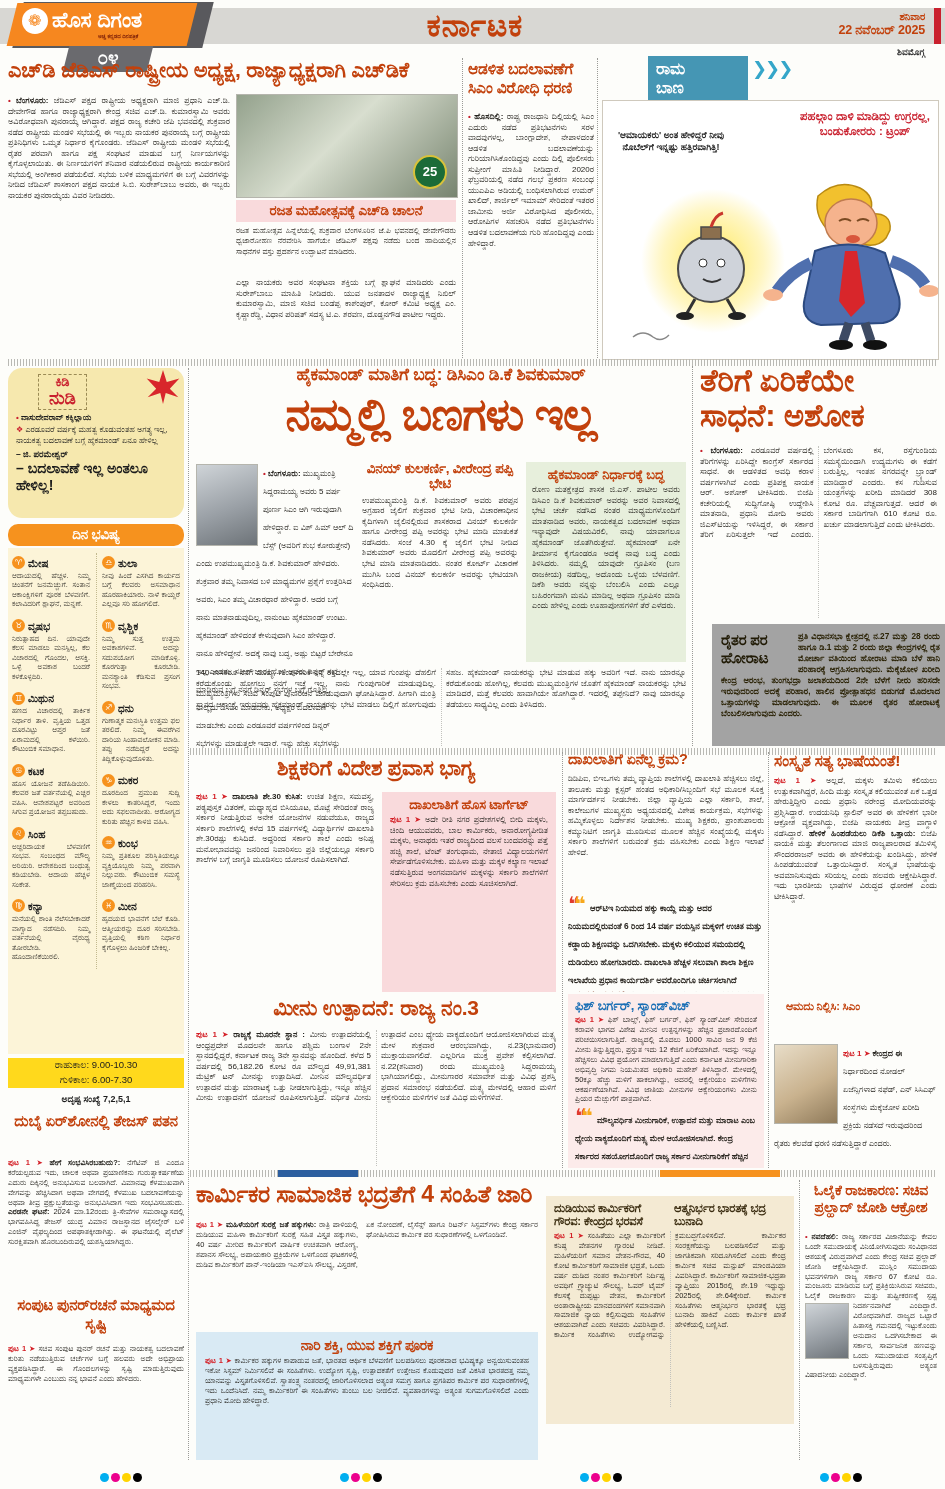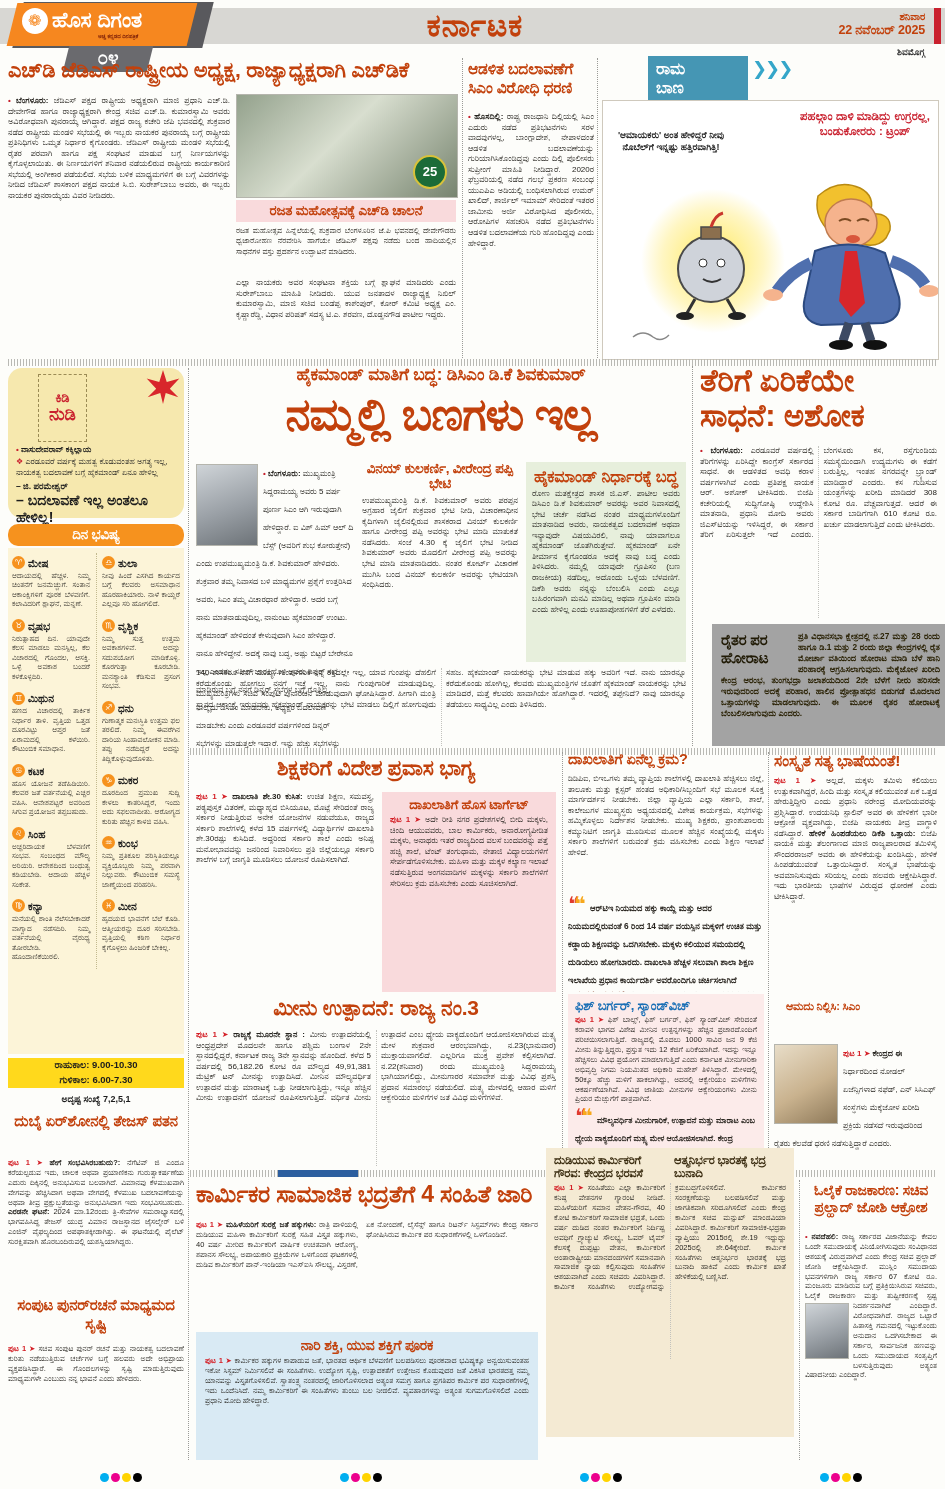--- a/index.html
+++ b/index.html
@@ -127,21 +127,21 @@
     </svg>
     <div class="abs ctr" style="left:8px;top:28px;width:120px;font-size:9px;font-weight:bold;color:#222;line-height:1.35;">'ಆಮಾಯಕರು' ಅಂತ ಹೇಳಿದ್ದರೆ ನೀವು ನೊಬೆಲ್‌ಗೆ ಇನ್ನಷ್ಟು ಹತ್ತಿರವಾಗಿತ್ತಿ!</div>
     <div class="abs ctr" style="left:196px;top:8px;width:132px;font-size:11.5px;font-weight:bold;color:#c9202e;line-height:1.3;">ಪಹಲ್ಗಾಂ ದಾಳಿ ಮಾಡಿದ್ದು ಉಗ್ರರಲ್ಲ, ಬಂಡುಕೋರರು : ಟ್ರಂಪ್</div>
   </div>
 
   <div class="abs hband" style="left:8px;top:359px;width:929px;"></div>
 
   <div class="abs vrule" style="left:188px;top:368px;height:1092px;"></div>
 
   <div class="abs kidibox" style="left:8px;top:368px;width:176px;height:150px;padding:6px 8px;box-sizing:border-box;">
-    <div style="border:1px dashed #9b8b55;display:inline-block;padding:16px 10px;margin-left:22px;">
+    <div style="border:1px dashed #9b8b55;display:inline-block;padding:0 10px;margin-left:22px;">
       <div class="hl ctr" style="font-size:13px;color:#c9202e;">ಕಿಡಿ</div>
       <div class="hl ctr" style="font-size:18px;color:#c9202e;">ನುಡಿ</div>
     </div>
     <span class="abs" style="right:4px;top:2px;width:34px;height:34px;background:#d8262b;clip-path:polygon(50% 0%,61% 35%,98% 25%,70% 55%,95% 80%,58% 68%,50% 100%,42% 68%,5% 80%,30% 55%,2% 25%,39% 35%);"></span>
     <div style="font-size:8px;font-weight:bold;margin-top:3px;"><span style="color:#c9202e;">• </span><span>ವಾಸುದೇವರಾವ್ ಕಕ್ಕಿಲ್ಲಾಯ</span></div>
     <div style="font-size:8px;line-height:1.35;margin-top:2px;"><span style="color:#c9202e;">❖ </span><span>ಎರಡೂವರೆ ವರ್ಷಕ್ಕೆ ಮಹತ್ವ ಕೊಡುವಂತಹ ಅಗತ್ಯ ಇಲ್ಲ, ನಾಯಕತ್ವ ಬದಲಾವಣೆ ಬಗ್ಗೆ ಹೈಕಮಾಂಡ್ ಏನೂ ಹೇಳಿಲ್ಲ</span></div>
     <div class="leadb" style="font-size:8.5px;margin-top:2px;">– ಜಿ. ಪರಮೇಶ್ವರ್</div>
     <div class="leadb" style="font-size:14px;">– ಬದಲಾವಣೆ ಇಲ್ಲ ಅಂತಲೂ ಹೇಳಿಲ್ಲ!</div>
   </div>
 
@@ -161,21 +161,21 @@
         <div class="zitem"><span class="zicon">♎</span><span class="zsign">ತುಲಾ</span><div class="ztext">ನೀವು ಹಿಂದೆ ಎಸಗಿದ ಕಾರ್ಯದ ಬಗ್ಗೆ ಕೆಲವರು ಅಸಮಾಧಾನ ಹೊರಹಾಕಿಯಾರು. ನಾಳೆ ಕಾಯ್ದರೆ ಎಲ್ಲವೂ ಸರಿ ಹೋಗಲಿದೆ.</div></div>
         <div class="zitem"><span class="zicon">♏</span><span class="zsign">ವೃಶ್ಚಿಕ</span><div class="ztext">ನಿಮ್ಮ ಸುತ್ತ ಉತ್ತಮ ಅವಕಾಶಗಳಿವೆ. ಅದನ್ನು ಸದುಪಯೋಗ ಮಾಡಿಕೊಳ್ಳಿ. ಕೊರಗುತ್ತಾ ಕೂರಬೇಡಿ. ಮನಶ್ಯಾಂತಿ ಕೆಡಿಸುವ ಪ್ರಸಂಗ ಸಂಭವ.</div></div>
         <div class="zitem"><span class="zicon">♐</span><span class="zsign">ಧನು</span><div class="ztext">ಗುಣಾತ್ಮಕ ಮನಃಸ್ಥಿತಿ ಉತ್ತಮ ಫಲ ತರಲಿದೆ. ನಿಮ್ಮ ಈವರೆಗಿನ ದಾರಿಯ ಸಿಂಹಾವಲೋಕನ ಮಾಡಿ. ತಪ್ಪು ನಡೆದಿದ್ದರೆ ಅದನ್ನು ತಿದ್ದಿಕೊಳ್ಳುವುದೊಳಿತು.</div></div>
         <div class="zitem"><span class="zicon">♑</span><span class="zsign">ಮಕರ</span><div class="ztext">ದೂರದಿಂದ ಪ್ರಮುಖ ಸುದ್ದಿ ಕೇಳಲು ಕಾತರಿಸಿದ್ದರೆ, ಇಂದು ಅದು ಸಫಲವಾದೀತು. ಆರೋಗ್ಯದ ಕುರಿತು ಹೆಚ್ಚಿನ ಕಾಳಜಿ ವಹಿಸಿ.</div></div>
         <div class="zitem"><span class="zicon">♒</span><span class="zsign">ಕುಂಭ</span><div class="ztext">ನಿಮ್ಮ ಪ್ರತಿಕೂಲ ಪರಿಸ್ಥಿತಿಯಲ್ಲೂ ವ್ಯಕ್ತಿಯೊಬ್ಬರು ನಿಮ್ಮ ಪರವಾಗಿ ನಿಲ್ಲುವರು. ಕೌಟುಂಬಿಕ ಸಮಸ್ಯೆ ಜಾಣ್ಮೆಯಿಂದ ಪರಿಹರಿಸಿ.</div></div>
         <div class="zitem"><span class="zicon">♓</span><span class="zsign">ಮೀನ</span><div class="ztext">ಹೃದಯದ ಭಾವನೆಗೆ ಬೆಲೆ ಕೊಡಿ. ಆತ್ಮೀಯರನ್ನು ದೂರ ಸರಿಸಬೇಡಿ. ವೃತ್ತಿಯಲ್ಲಿ ಕಠಿಣ ನಿರ್ಧಾರ ಕೈಗೊಳ್ಳಲು ಹಿಂಜರಿಕೆ ಬೇಕಿಲ್ಲ.</div></div>
       </div>
     </div>
   </div>
 
-  <div class="abs rahubox ctr" style="left:8px;top:1058px;width:176px;height:30px;font-weight:bold;font-size:9.5px;line-height:1.55;">
+  <div class="abs rahubox ctr" style="left:8px;top:1058px;width:176px;height:30px;font-weight:normal;font-size:9.5px;line-height:1.55;">
     <div>ರಾಹುಕಾಲ: 9.00-10.30</div>
     <div>ಗುಳಿಕಾಲ: 6.00-7.30</div>
   </div>
   <div class="abs ctr leadb" style="left:8px;top:1094px;width:176px;font-size:9px;">ಅದೃಷ್ಟ ಸಂಖ್ಯೆ  7,2,5,1</div>
 
   <div class="abs hl ctr" style="left:8px;top:1112px;width:176px;font-size:15px;line-height:1.25;">ದುಬೈ ಏರ್‌ಶೋನಲ್ಲಿ ತೇಜಸ್ ಪತನ</div>
   <div class="abs bodytxt sm" style="left:8px;top:1158px;width:176px;height:130px;overflow:hidden;">
     <span class="jump">ಪುಟ 1 ➤</span>
     <span class="leadb">ಹೇಗೆ ಸಂಭವಿಸಿರಬಹುದು?:</span>
     <span>ನೆಗೆಟಿವ್ ಜಿ ಎಂದೂ ಕರೆಯಲ್ಪಡುವ ಇದು, ಚಾಲಕ ಅಥವಾ ಪ್ರಯಾಣಿಕನು ಗುರುತ್ವಾಕರ್ಷಣೆಯ ಎದುರು ದಿಕ್ಕಿನಲ್ಲಿ ಅನುಭವಿಸುವ ಬಲವಾಗಿದೆ. ವಿಮಾನವು ಕೆಳಮುಖವಾಗಿ ವೇಗವನ್ನು ಹೆಚ್ಚಿಸಿದಾಗ ಅಥವಾ ವೇಗದಲ್ಲಿ ಕೆಳಮುಖ ಬದಲಾವಣೆಯನ್ನು ಅಥವಾ ತೀವ್ರ ಪ್ರಕ್ಷುಬ್ಧತೆಯನ್ನು ಅನುಭವಿಸಿದಾಗ ಇದು ಸಂಭವಿಸಬಹುದು.</span>
@@ -202,21 +202,21 @@
       
     </span>
   </div>
 
   <div class="abs" style="left:362px;top:462px;width:156px;height:286px;overflow:hidden;">
     <div class="hl ctr" style="font-size:13.5px;margin-bottom:4px;">ವಿನಯ್ ಕುಲಕರ್ಣಿ, ವೀರೇಂದ್ರ ಪಪ್ಪಿ ಭೇಟಿ</div>
     <div class="bodytxt">ಉಪಮುಖ್ಯಮಂತ್ರಿ ಡಿ.ಕೆ. ಶಿವಕುಮಾರ್ ಅವರು ಪರಪ್ಪನ ಅಗ್ರಹಾರ ಜೈಲಿಗೆ ಶುಕ್ರವಾರ ಭೇಟಿ ನೀಡಿ, ವಿಚಾರಣಾಧೀನ ಕೈದಿಗಳಾಗಿ ಜೈಲಿನಲ್ಲಿರುವ ಶಾಸಕರಾದ ವಿನಯ್ ಕುಲಕರ್ಣಿ ಹಾಗೂ ವೀರೇಂದ್ರ ಪಪ್ಪಿ ಅವರನ್ನು ಭೇಟಿ ಮಾಡಿ ಮಾತುಕತೆ ನಡೆಸಿದರು. ಸಂಜೆ 4.30 ಕ್ಕೆ ಜೈಲಿಗೆ ಭೇಟಿ ನೀಡಿದ ಶಿವಕುಮಾರ್ ಅವರು ಮೊದಲಿಗೆ ವೀರೇಂದ್ರ ಪಪ್ಪಿ ಅವರನ್ನು ಭೇಟಿ ಮಾಡಿ ಮಾತನಾಡಿದರು. ನಂತರ ಕೋರ್ಟ್ ವಿಚಾರಣೆ ಮುಗಿಸಿ ಬಂದ ವಿನಯ್ ಕುಲಕರ್ಣಿ ಅವರನ್ನು ಭೇಟಿಯಾಗಿ ಸಂಧಿಸಿದರು.</div>
   </div>
 
   <div class="abs greenbox" style="left:526px;top:462px;width:160px;height:200px;padding:6px;box-sizing:border-box;overflow:hidden;">
-    <div class="hl ctr" style="font-size:16px;margin-bottom:3px;">ಹೈಕಮಾಂಡ್ ನಿರ್ಧಾರಕ್ಕೆ ಬದ್ಧ</div>
+    <div class="hl ctr" style="font-size:13px;margin-bottom:3px;">ಹೈಕಮಾಂಡ್ ನಿರ್ಧಾರಕ್ಕೆ ಬದ್ಧ</div>
     <div class="bodytxt">ರೋಣ ಮತಕ್ಷೇತ್ರದ ಶಾಸಕ ಜಿ.ಎಸ್. ಪಾಟೀಲ ಅವರು ಡಿಸಿಎಂ ಡಿ.ಕೆ ಶಿವಕುಮಾರ್ ಅವರನ್ನು ಅವರ ನಿವಾಸದಲ್ಲಿ ಭೇಟಿ ಚರ್ಚೆ ನಡೆಸಿದ ನಂತರ ಮಾಧ್ಯಮಗಳೊಂದಿಗೆ ಮಾತನಾಡಿದ ಅವರು, ನಾಯಕತ್ವದ ಬದಲಾವಣೆ ಅಥವಾ ಇನ್ಯಾವುದೇ ವಿಷಯವಿರಲಿ, ನಾವು ಯಾವಾಗಲೂ ಹೈಕಮಾಂಡ್ ಜೊತೆಗಿರುತ್ತೇವೆ. ಹೈಕಮಾಂಡ್ ಏನೇ ತೀರ್ಮಾನ ಕೈಗೊಂಡರೂ ಅದಕ್ಕೆ ನಾವು ಬದ್ಧ ಎಂದು ತಿಳಿಸಿದರು. ನಮ್ಮಲ್ಲಿ ಯಾವುದೇ ಗ್ರೂಪಿಸಂ (ಬಣ ರಾಜಕೀಯ) ನಡೆದಿಲ್ಲ, ಅದೊಂದು ಒಳ್ಳೆಯ ಬೆಳವಣಿಗೆ. ಡಿಕೆಶಿ ಅವರು ನನ್ನನ್ನು ಬೆಂಬಲಿಸಿ ಎಂದು ಎಲ್ಲೂ ಬಹಿರಂಗವಾಗಿ ಮನವಿ ಮಾಡಿಲ್ಲ ಅಥವಾ ಗ್ರೂಪಿಸಂ ಮಾಡಿ ಎಂದು ಹೇಳಿಲ್ಲ ಎಂದು ಊಹಾಪೋಹಗಳಿಗೆ ತೆರೆ ಎಳೆದರು.</div>
   </div>
 
   <div class="abs bodytxt cols2" style="left:196px;top:668px;width:490px;height:78px;overflow:hidden;">
     <span>140 ಶಾಸಕರೂ ನನಗೆ ಮುಖ್ಯ, ಗುಂಪುಗಾರಿಕೆ ನನ್ನ ರಕ್ತದಲ್ಲೇ ಇಲ್ಲ, ಯಾವ ಗುಂಪನ್ನು ದೆಹಲಿಗೆ ಕರೆದುಕೊಂಡು ಹೋಗಲು ನನಗೆ ಇಚ್ಛೆ ಇಲ್ಲ, ನಾನು ಗುಂಪುಗಾರಿಕೆ ಮಾಡುವುದಿಲ್ಲ.</span>
     <span>ಮುಖ್ಯಮಂತ್ರಿಗಳು ಸಚಿವ ಸಂಪುಟ ಪುನಾರಚನೆ ಮಾಡುವುದಾಗಿ ಘೋಷಿಸಿದ್ದಾರೆ. ಹೀಗಾಗಿ ಮಂತ್ರಿ ಸ್ಥಾನದ ಆಕಾಂಕ್ಷೆ ಇರುವವರು ಹೈಕಮಾಂಡ್ ನಾಯಕರನ್ನು ಭೇಟಿ ಮಾಡಲು ದಿಲ್ಲಿಗೆ ಹೋಗುವುದು ಸಹಜ. ಹೈಕಮಾಂಡ್ ನಾಯಕರನ್ನು ಭೇಟಿ ಮಾಡುವ ಹಕ್ಕು ಅವರಿಗೆ ಇದೆ. ನಾನು ಯಾರನ್ನೂ ಕರೆದುಕೊಂಡು ಹೋಗಿಲ್ಲ, ಕೆಲವರು ಮುಖ್ಯಮಂತ್ರಿಗಳ ಜೊತೆಗೆ ಹೈಕಮಾಂಡ್ ನಾಯಕರನ್ನು ಭೇಟಿ ಮಾಡಿದರೆ, ಮತ್ತೆ ಕೆಲವರು ಹಾವಾಗಿಯೇ ಹೋಗಿದ್ದಾರೆ. ಇದರಲ್ಲಿ ತಪ್ಪೇನಿದೆ? ನಾವು ಯಾರನ್ನೂ ತಡೆಯಲು ಸಾಧ್ಯವಿಲ್ಲ ಎಂದು ತಿಳಿಸಿದರು.</span>
   </div>
 
   <div class="abs vrule" style="left:692px;top:366px;height:380px;"></div>
 
@@ -320,21 +320,21 @@
   <div class="abs bodytxt sm" style="left:366px;top:1220px;width:172px;height:106px;overflow:hidden;">ಏಕ ನೋಂದಣೆ, ಲೈಸೆನ್ಸ್ ಹಾಗೂ ರಿಟರ್ನ್ ಸಿಸ್ಟಮ್‌ಗಳು ಕೇಂದ್ರ ಸರ್ಕಾರ ಘೋಷಿಸಿರುವ ಕಾರ್ಮಿಕ ಪರ ಸುಧಾರಣೆಗಳಲ್ಲಿ ಒಳಗೊಂಡಿವೆ.</div>
 
   <div class="abs bluebox" style="left:196px;top:1332px;width:342px;height:128px;padding:6px 9px;box-sizing:border-box;overflow:hidden;">
     <div class="hl ctr" style="font-size:14px;margin-bottom:3px;">ನಾರಿ ಶಕ್ತಿ, ಯುವ ಶಕ್ತಿಗೆ ಪೂರಕ</div>
     <div class="bodytxt sm">
       <span class="jump">ಪುಟ 1 ➤</span>
       <span>ಕಾರ್ಮಿಕರ ಹಕ್ಕುಗಳ ಕಾಪಾಡುವ ಜತೆ, ಭಾರತದ ಆರ್ಥಿಕ ಬೆಳವಣಿಗೆ ಬಲಪಡಿಸಲು ಪೂರಕವಾದ ಭವಿಷ್ಯಕ್ಕೂ ಅನ್ವಯಿಸುವಂತಹ ಇಕೋ ಸಿಸ್ಟಮ್ ನಿರ್ಮಿಸಲಿವೆ ಈ ಸಂಹಿತೆಗಳು. ಉದ್ಯೋಗ ಸೃಷ್ಟಿ, ಉತ್ಪಾದಕತೆಗೆ ಉತ್ತೇಜನ ಕೊಡುವುದರ ಜತೆ ವಿಕಸಿತ ಭಾರತದತ್ತ ನಮ್ಮ ಯಾನವನ್ನು ವಿಸ್ತೃತಗೊಳಿಸಲಿವೆ. ಸ್ವಾತಂತ್ರ್ಯ ನಂತರದಲ್ಲಿ ಜಾರಿಗೊಳಿಸಲಾದ ಅತ್ಯಂತ ಸಮಗ್ರ ಹಾಗೂ ಪ್ರಗತಿಪರ ಕಾರ್ಮಿಕ ಪರ ಸುಧಾರಣೆಗಳಲ್ಲಿ ಇದು ಒಂದೆನಿಸಿದೆ. ನಮ್ಮ ಕಾರ್ಮಿಕರಿಗೆ ಈ ಸಂಹಿತೆಗಳು ತುಂಬು ಬಲ ನೀಡಲಿವೆ. ವ್ಯವಹಾರಗಳನ್ನು ಅತ್ಯಂತ ಸುಗಮಗೊಳಿಸಲಿದೆ ಎಂದು ಪ್ರಧಾನಿ ಮೋದಿ ಹೇಳಿದ್ದಾರೆ.</span>
     </div>
   </div>
 
-  <div class="abs tanbox" style="left:546px;top:1148px;width:248px;height:289px;padding:6px 8px;box-sizing:border-box;overflow:hidden;">
+  <div class="abs tanbox" style="left:546px;top:1196px;width:248px;height:228px;padding:6px 8px;box-sizing:border-box;overflow:hidden;">
     <div style="display:flex;gap:8px;margin-bottom:4px;">
       <div class="hl" style="width:50%;font-size:11.5px;color:#3a2c10;">ದುಡಿಯುವ ಕಾರ್ಮಿಕರಿಗೆ ಗೌರವ: ಕೇಂದ್ರದ ಭರವಸೆ</div>
       <div class="hl" style="width:50%;font-size:11.5px;color:#3a2c10;">ಆತ್ಮನಿರ್ಭರ ಭಾರತಕ್ಕೆ ಭದ್ರ ಬುನಾದಿ</div>
     </div>
     <div class="bodytxt sm cols2" style="height:176px;overflow:hidden;">
       <span class="jump">ಪುಟ 1 ➤</span>
       <span>ಸಂಹಿತೆಯು ಎಲ್ಲಾ ಕಾರ್ಮಿಕರಿಗೆ ಕನಿಷ್ಠ ವೇತನಗಳ ಗ್ಯಾರಂಟಿ ನೀಡಿದೆ. ಮಹಿಳೆಯರಿಗೆ ಸಮಾನ ವೇತನ-ಗೌರವ, 40 ಕೋಟಿ ಕಾರ್ಮಿಕರಿಗೆ ಸಾಮಾಜಿಕ ಭದ್ರತೆ, ಒಂದು ವರ್ಷ ದುಡಿದ ನಂತರ ಕಾರ್ಮಿಕರಿಗೆ ನಿರ್ದಿಷ್ಟ ಅವಧಿಗೆ ಗ್ರ್ಯಾಚ್ಯುಟಿ ಸೌಲಭ್ಯ, ಓವರ್ ಟೈಮ್ ಕೆಲಸಕ್ಕೆ ದುಪ್ಪಟ್ಟು ವೇತನ, ಕಾರ್ಮಿಕರಿಗೆ ಅಂತಾರಾಷ್ಟ್ರೀಯ ಮಾನದಂಡಗಳಿಗೆ ಸಮಾನವಾಗಿ ಸಾಮಾಜಿಕ ನ್ಯಾಯ ಕಲ್ಪಿಸುವುದು ಸಂಹಿತೆಗಳ ಆಶಯವಾಗಿದೆ ಎಂದು ಸಚಿವರು ವಿವರಿಸಿದ್ದಾರೆ.</span>
       <span>ಕಾರ್ಮಿಕ ಸಂಹಿತೆಗಳು ಉದ್ಯೋಗವನ್ನು ಕ್ರಮಬದ್ಧಗೊಳಿಸಲಿವೆ. ಕಾರ್ಮಿಕರ ಸಂರಕ್ಷಣೆಯನ್ನು ಬಲಪಡಿಸಲಿವೆ ಮತ್ತು ಜಾಗತಿಕವಾಗಿ ಸರಿದೂಗಿಸಲಿದೆ ಎಂದು ಕೇಂದ್ರ ಕಾರ್ಮಿಕ ಸಚಿವ ಮನ್ಸುಖ್ ಮಾಂಡವಿಯಾ ವಿವರಿಸಿದ್ದಾರೆ. ಕಾರ್ಮಿಕರಿಗೆ ಸಾಮಾಜಿಕ-ಭದ್ರತಾ ವ್ಯಾಪ್ತಿಯು 2015ರಲ್ಲಿ ಶೇ.19 ಇದ್ದುದ್ದು 2025ರಲ್ಲಿ ಶೇ.64ಕ್ಕೇರಿದೆ. ಕಾರ್ಮಿಕ ಸಂಹಿತೆಗಳು ಆತ್ಮನಿರ್ಭರ ಭಾರತಕ್ಕೆ ಭದ್ರ ಬುನಾದಿ ಹಾಕಿವೆ ಎಂದು ಕಾರ್ಮಿಕ ಖಾತೆ ಹೇಳಿಕೆಯಲ್ಲಿ ಬಣ್ಣಿಸಿದೆ.</span>
     </div>
   </div>

